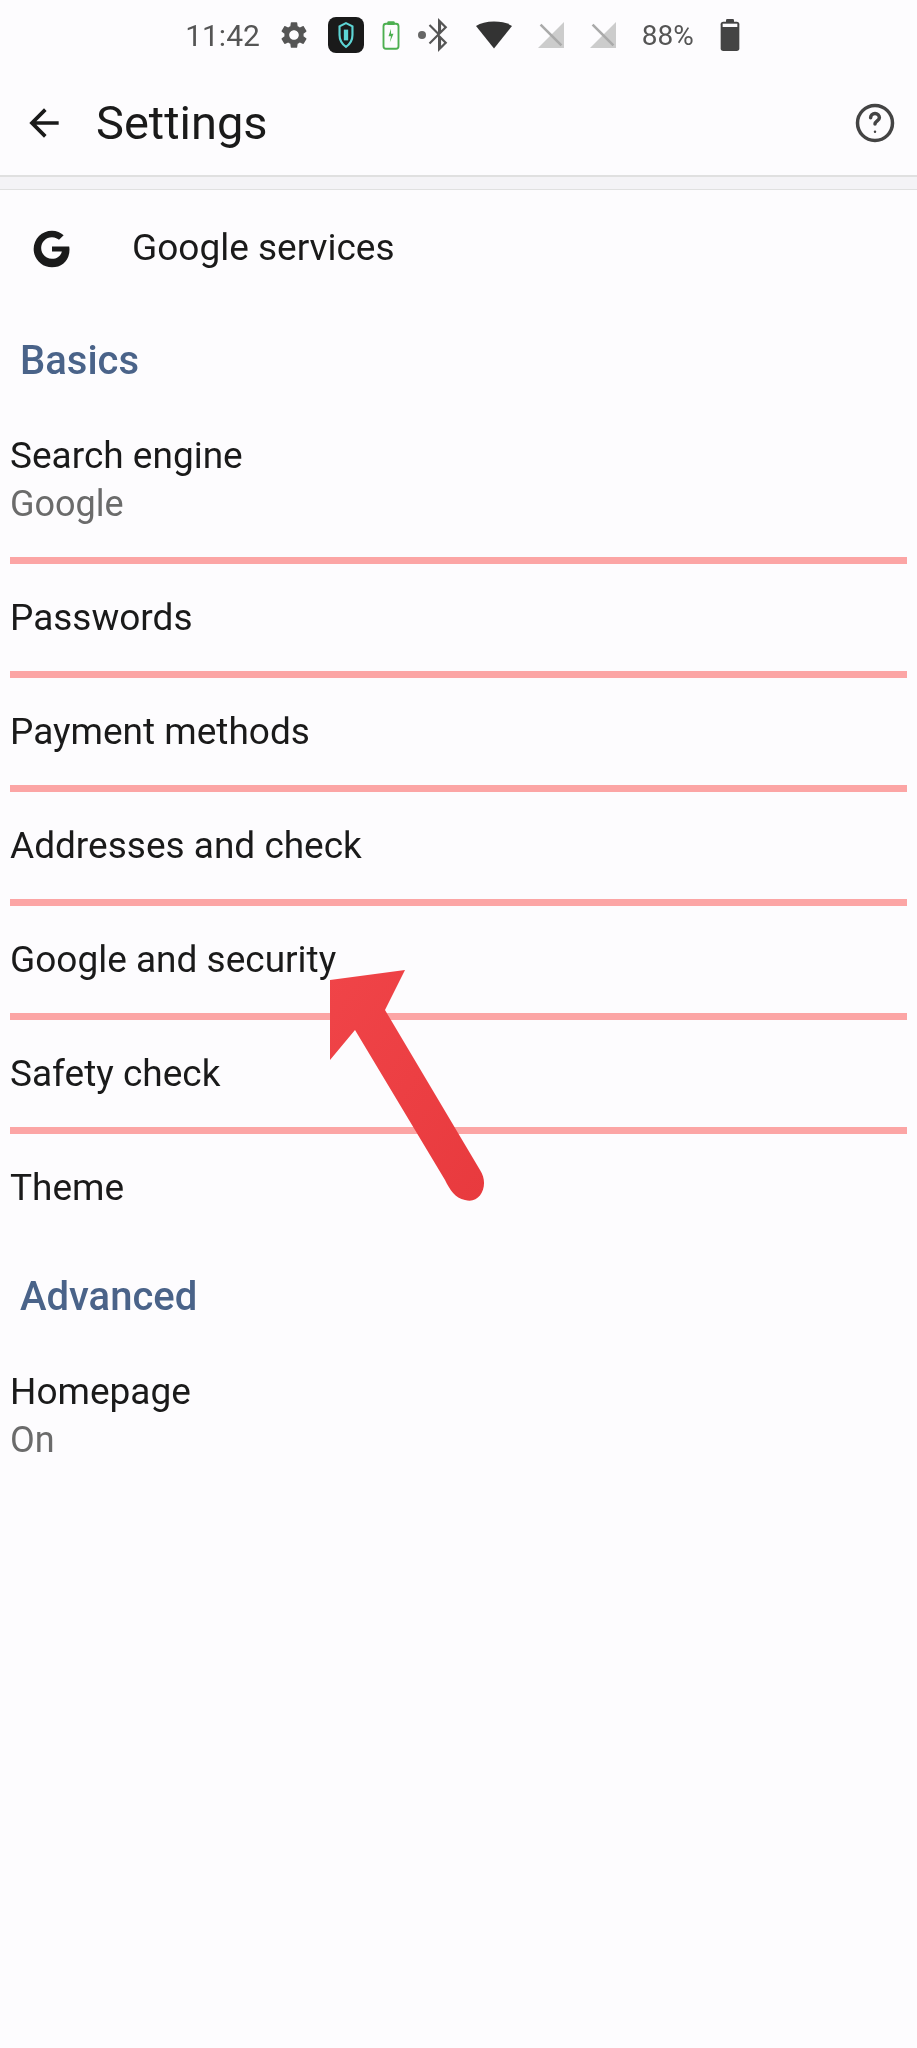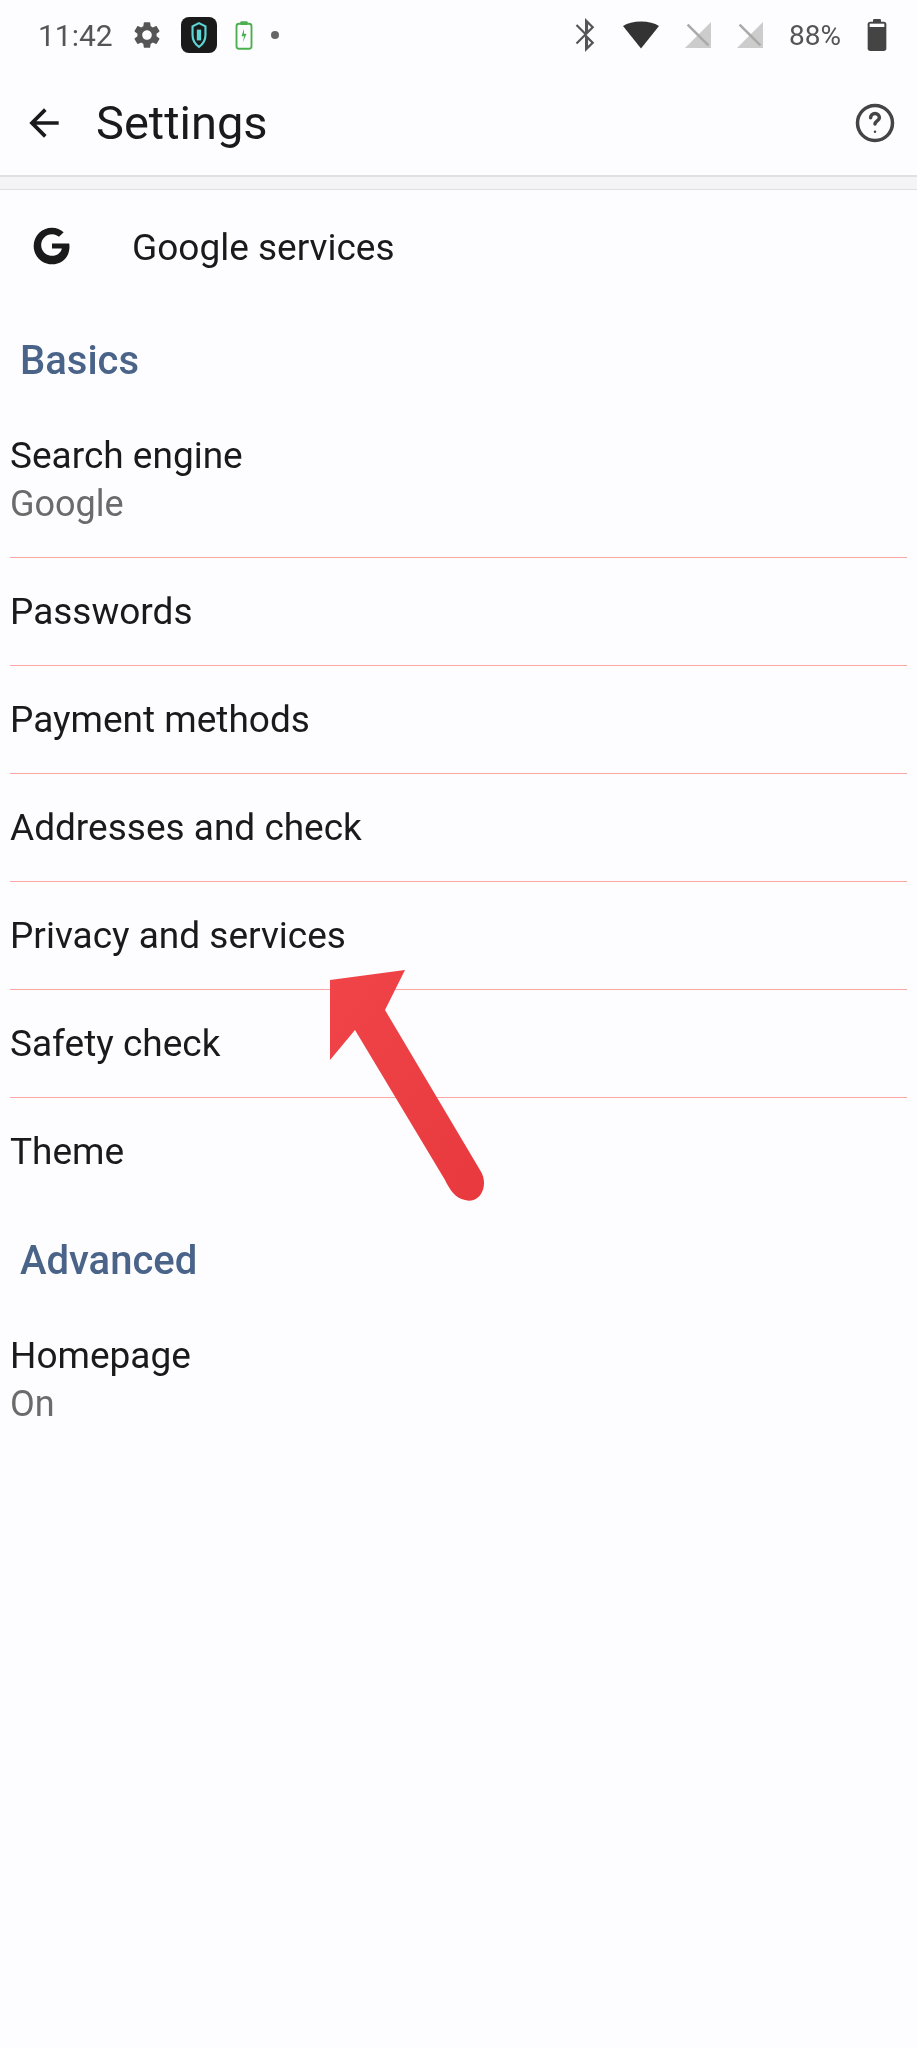--- a/index.html
+++ b/index.html
@@ -6,21 +6,21 @@
     body {
       font-family: -apple-system, BlinkMacSystemFont, 'Segoe UI', Roboto, sans-serif;
       background: #fdfcfe;
       width: 917px;
       height: 2048px;
       position: relative;
       color: #1a1a1a;
     }
     .status-bar {
       display: flex;
-      justify-content: space-between;
+      justify-content: center;
       align-items: center;
       padding: 12px 30px 12px 38px;
       height: 70px;
     }
     .status-left {
       display: flex;
       align-items: center;
       gap: 18px;
     }
     .status-time {
@@ -125,28 +125,28 @@
       top: 955px;
       left: 325px;
       pointer-events: none;
       z-index: 100;
     }
     .basic-section {
       padding: 0 10px;
     }
     .basic-item {
       padding: 32px 0;
-      border-bottom: 1px solid #fca5a5;
+      border-bottom: 7px solid #fca5a5;
     }
     .basic-item.no-border {
       border-bottom: none;
     }
     .google-services-item {
       display: flex;
-      align-items: flex-start;
+      align-items: flex-end;
       padding: 36px 32px;
       gap: 60px;
     }
   </style>
 </head>
 <body>
 
 <div class="status-bar">
   <div class="status-left">
     <span class="status-time">11:42</span>
@@ -248,21 +248,21 @@
 
   <div class="basic-item">
     <span class="settings-item-title">Payment methods</span>
   </div>
 
   <div class="basic-item">
     <span class="settings-item-title">Addresses and check</span>
   </div>
 
   <div class="basic-item">
-    <span class="settings-item-title">Privacy and services</span>
+    <span class="settings-item-title">Google and security</span>
   </div>
 
   <div class="basic-item">
     <span class="settings-item-title">Safety check</span>
   </div>
 
 
   <div class="basic-item no-border">
     <span class="settings-item-title">Theme</span>
   </div>

